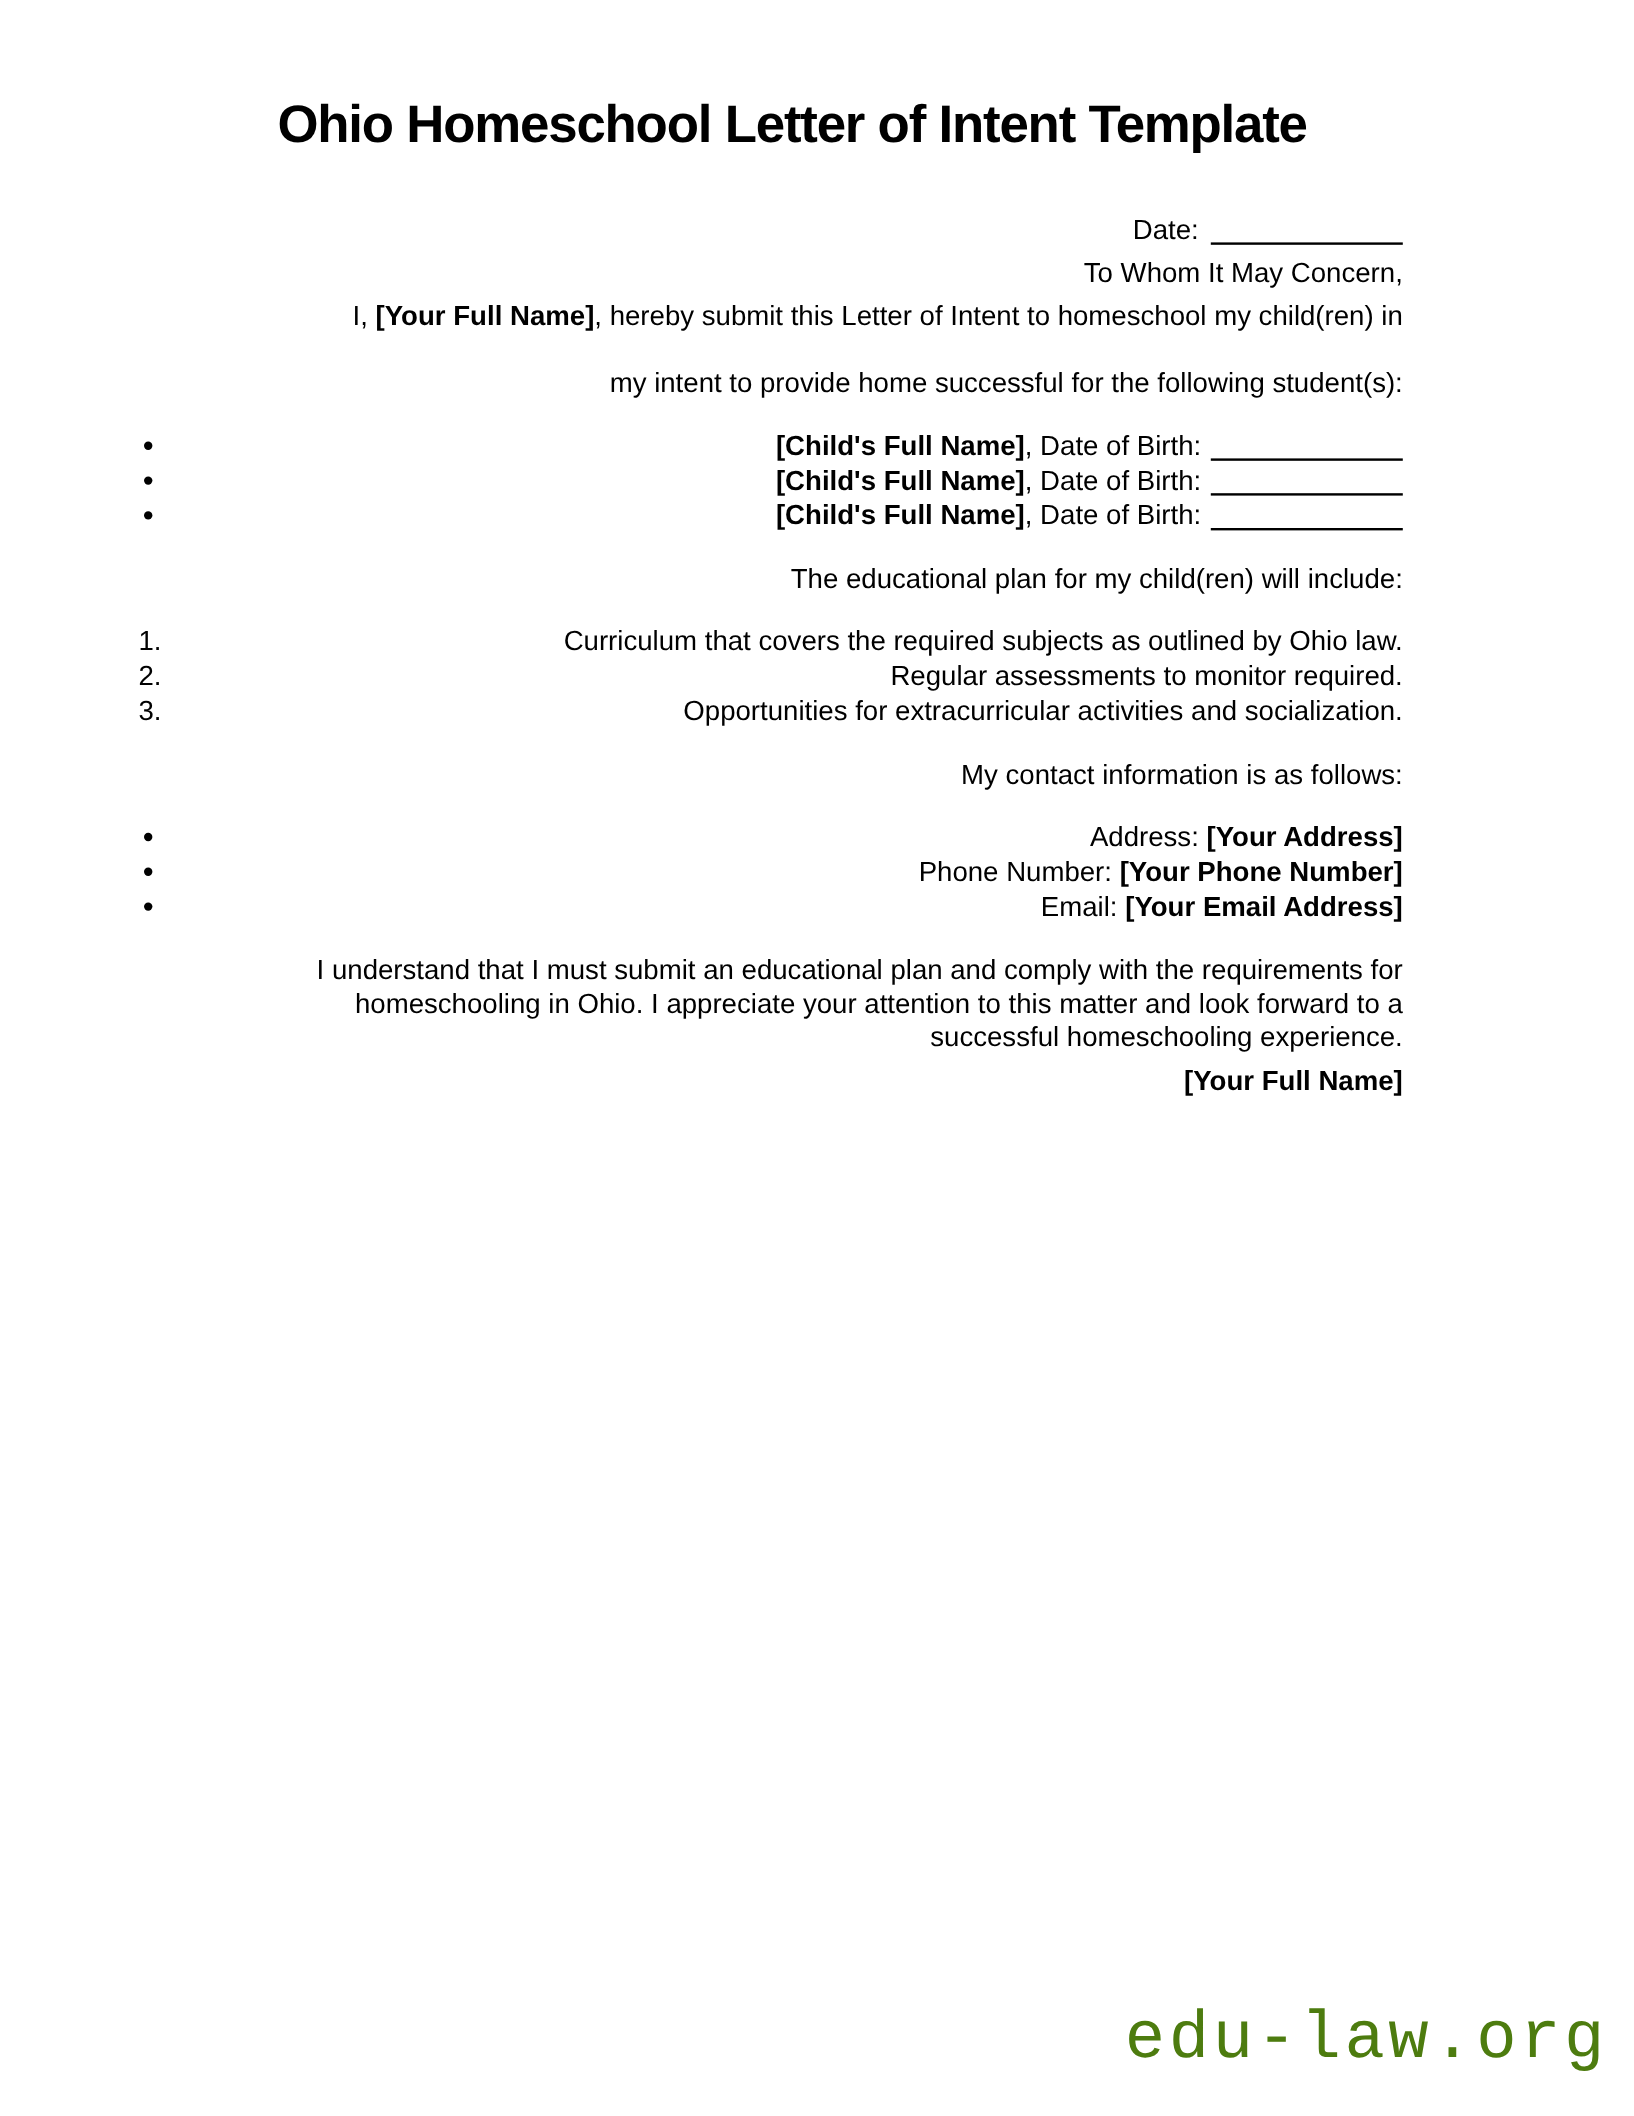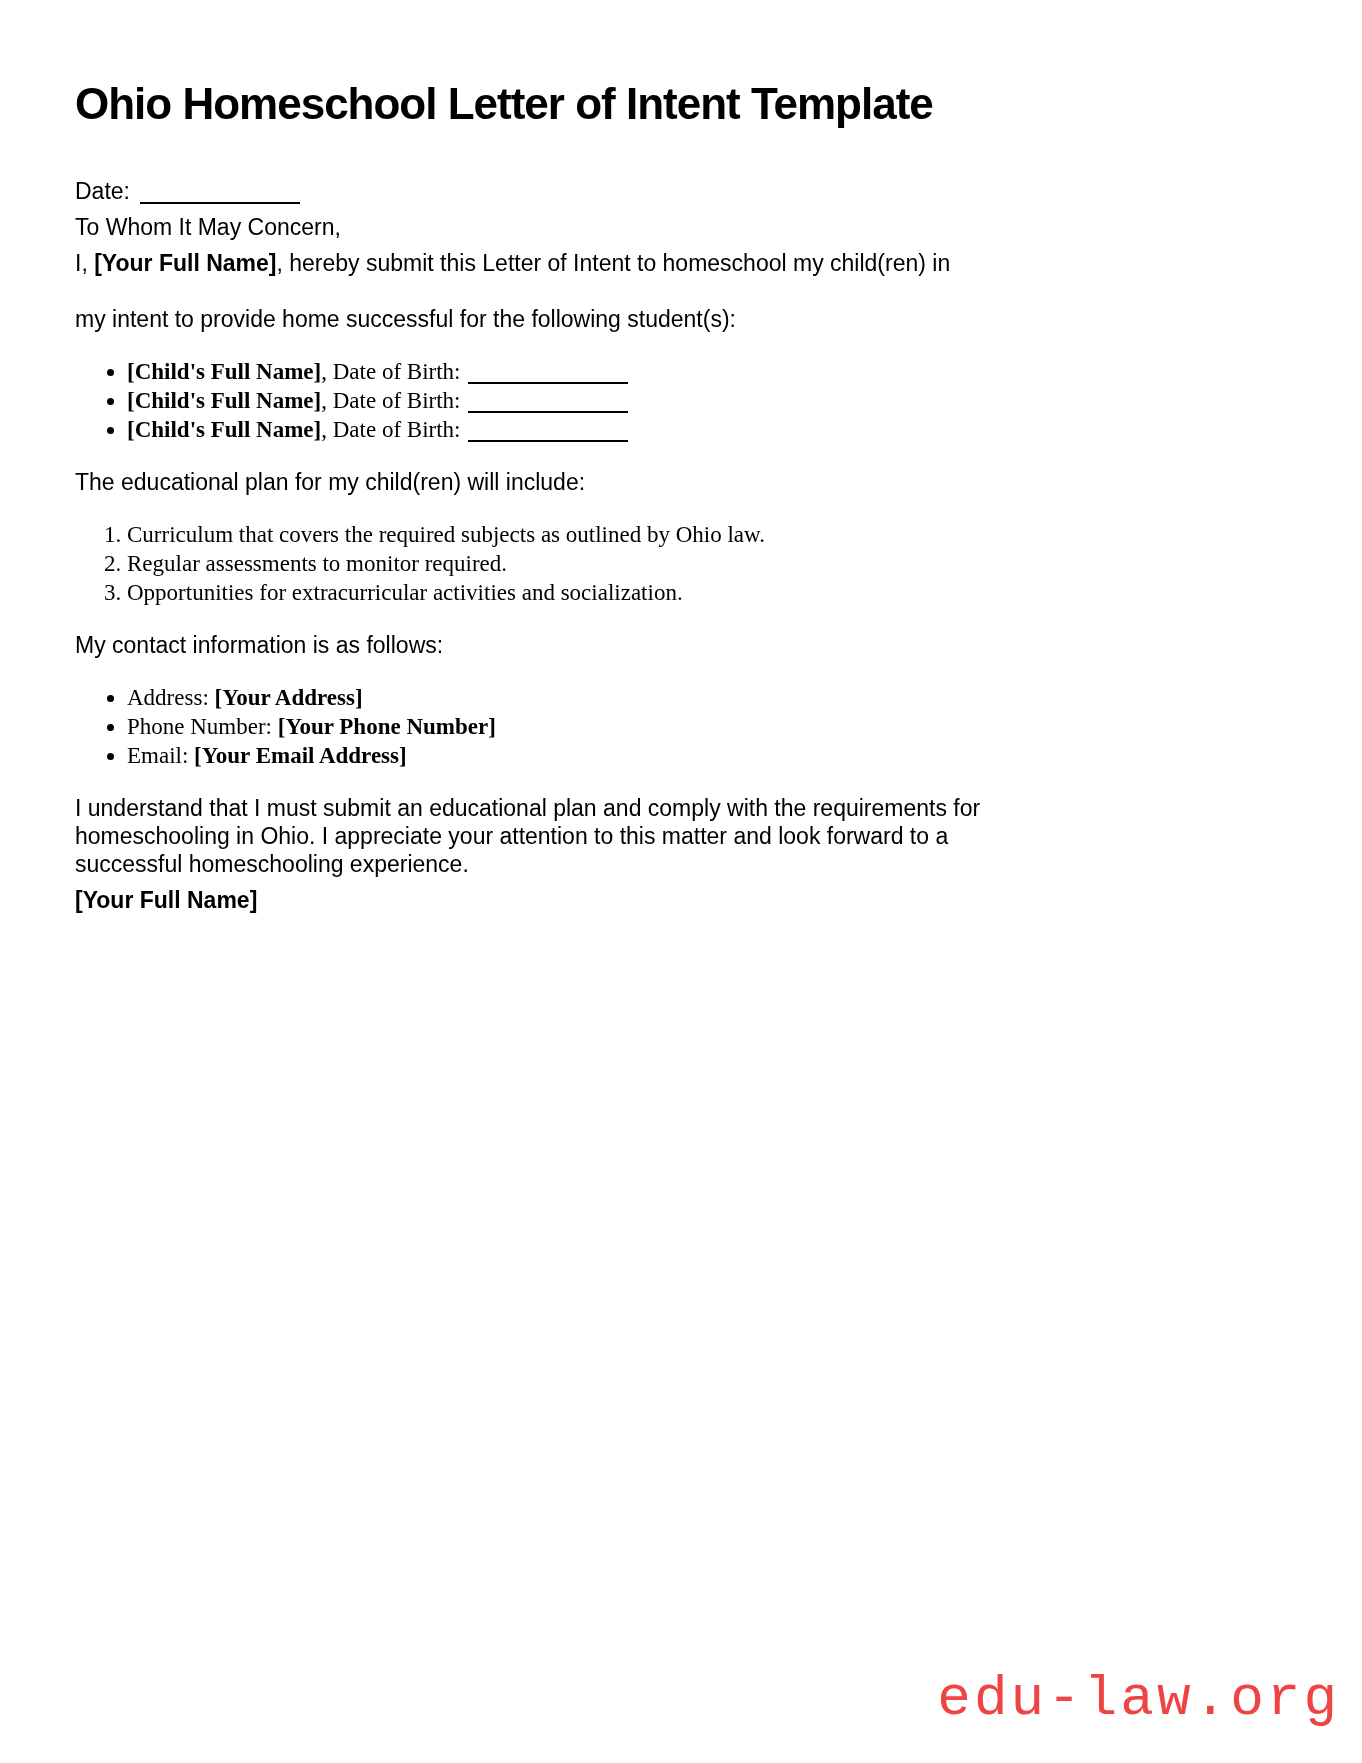--- a/index.html
+++ b/index.html
@@ -10,38 +10,38 @@
     background: #ffffff;
     color: #000000;
     font-family: "Liberation Sans", "DejaVu Sans", sans-serif;
     font-size: 23px;
     line-height: 28px;
     overflow: hidden;
   }
   .content {
     position: absolute;
     top: 75px;
-    left: 75px;
+    left: 89px;
     width: 1080px;
+    text-align: right;
   }
   h1.doc-title {
     margin: 0 0 44px 0;
     font-size: 44px;
     line-height: 58px;
     font-weight: bold;
     letter-spacing: -1px;
     max-width: 1000px;
   }
   p.block { margin: 8px 0; }
   .line { white-space: nowrap; }
   b, strong, .bold { font-weight: bold; }
   ul.doc-list, ol.doc-list {
     margin: 24px 0;
     padding-left: 52px;
-    font-family: Liberation Serif, serif;
   }
   ul.doc-list { list-style-type: disc; }
   ol.doc-list { list-style-type: decimal; }
   .doc-list li { line-height: 29px; }
   .blank {
     display: inline-block;
     width: 160px;
     height: 18px;
     border-bottom: 2px solid #000000;
     position: relative;
@@ -51,21 +51,21 @@
   .blank.date-blank { margin-left: 10px; }
   .signature { font-weight: bold; }
   .watermark {
     position: absolute;
     right: 22px;
     bottom: 36px;
     font-family: "Liberation Mono", "DejaVu Sans Mono", monospace;
     font-size: 56px;
     line-height: 1;
     letter-spacing: 3px;
-    color: #ef4444;
+    color: #4d7c0f;
   }
 </style>
 </head>
 <body>
 
 <div class="page">
   <div class="content">
 
     <h1 class="doc-title">Ohio Homeschool Letter of Intent Template</h1>
 

